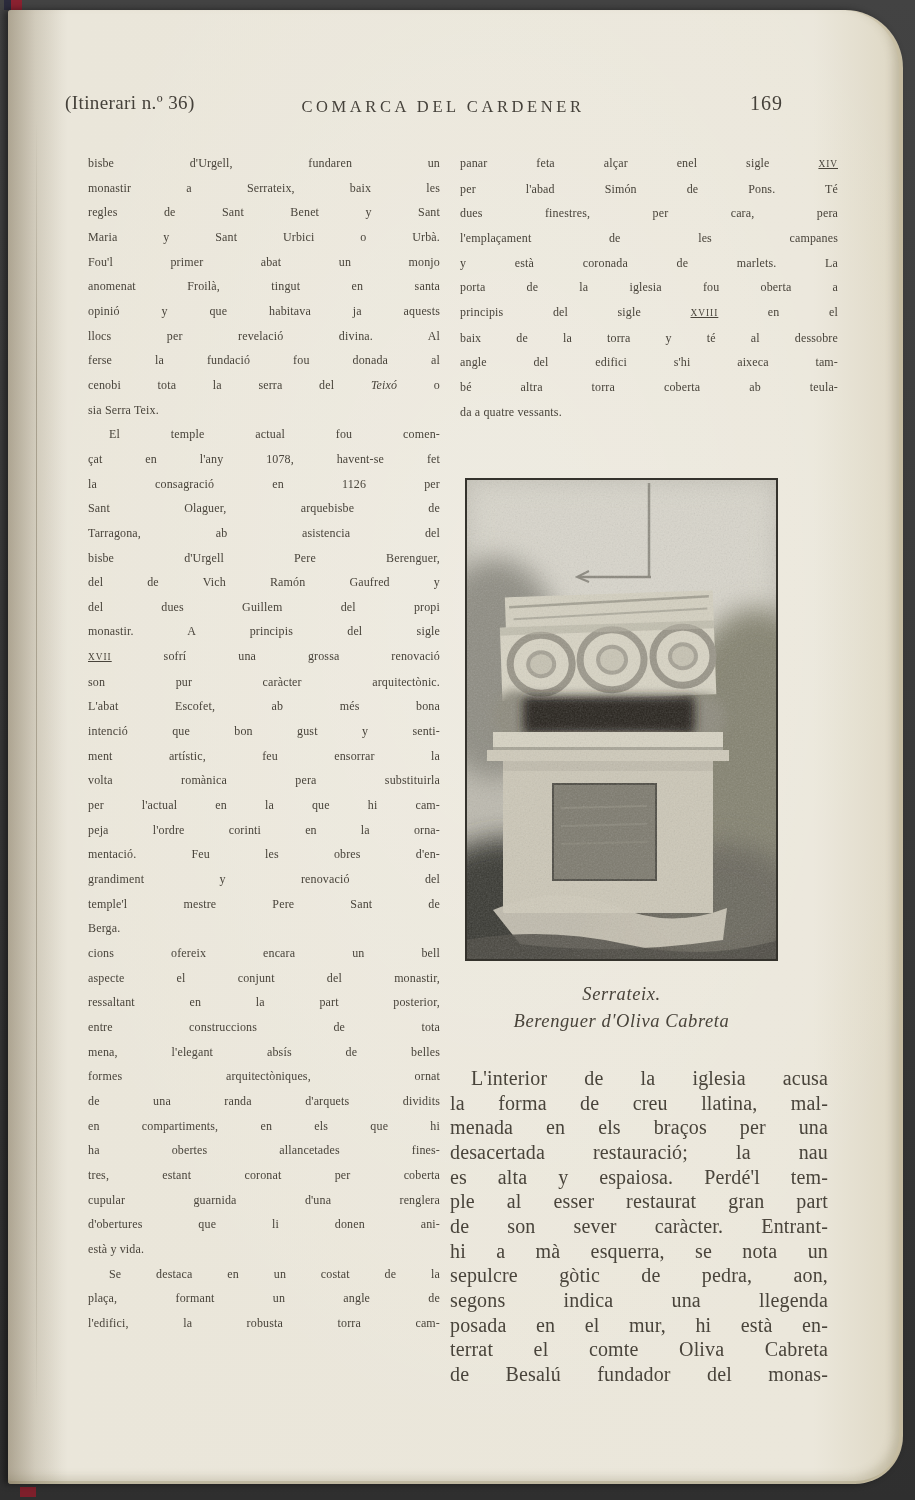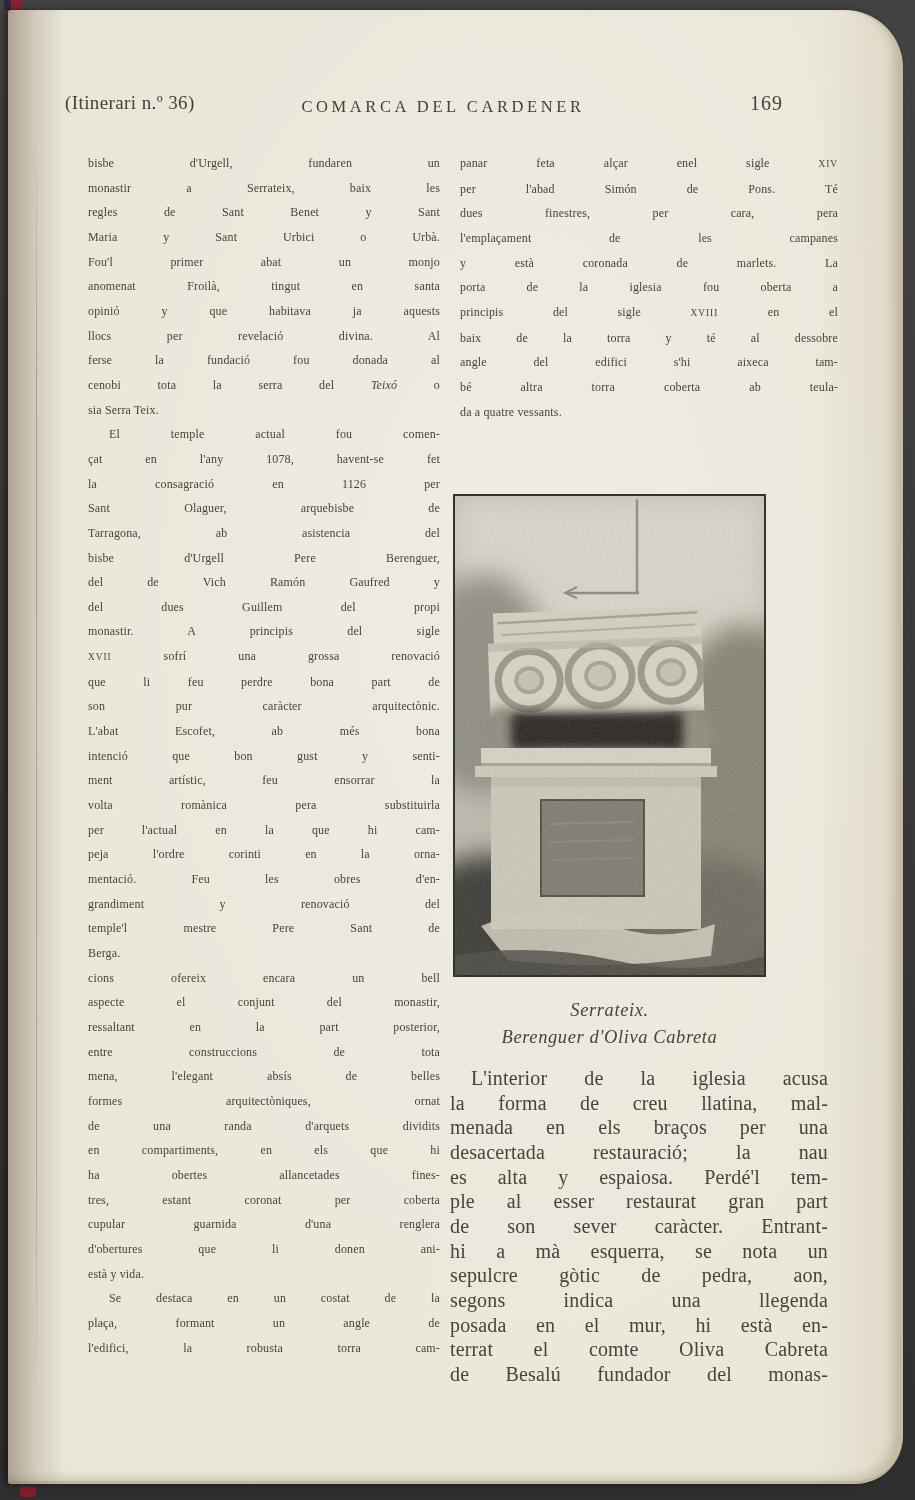--- a/index.html
+++ b/index.html
@@ -52,22 +52,22 @@
     letter-spacing:0.15px;
     margin-left:10px;
   }
   .col-left{left:70px;width:352px;}
   .col-right{left:442px;width:378px;}
   .col-right-bottom{position:absolute;left:442px;top:1056px;width:378px;
     font-size:20px;line-height:24.65px;color:#49443b;letter-spacing:0.15px;}
   .line{text-align:justify;text-align-last:justify;}
   .line.last{text-align-last:left;}
   .line.indent{text-indent:21px;}
-  .rn{font-size:0.78em;letter-spacing:1px;}
-  .figure{position:absolute;left:445px;top:468px;width:313px;margin-top:16px;}
+  .rn{font-size:0.78em;letter-spacing:1px;text-decoration:underline;}
+  .figure{position:absolute;left:457px;top:468px;width:313px;}
   .photo-frame{width:313px;height:483px;display:block;}
   .caption{margin-top:20px;text-align:center;font-style:italic;
     font-size:18.5px;line-height:27px;color:#49443b;letter-spacing:0.6px;}
 </style>
 </head>
 <body>
 
 <div class="scene">
 
   <div class="headband top-navy"></div>
@@ -100,21 +100,20 @@
           <div class="line indent">El temple actual fou comen-</div>
           <div class="line">çat en l'any 1078, havent-se fet</div>
           <div class="line">la consagració en 1126 per</div>
           <div class="line">Sant Olaguer, arquebisbe de</div>
           <div class="line">Tarragona, ab asistencia del</div>
           <div class="line">bisbe d'Urgell Pere Berenguer,</div>
           <div class="line">del de Vich Ramón Gaufred y</div>
           <div class="line">del dues Guillem del propi</div>
           <div class="line">monastir. A principis del sigle</div>
           <div class="line"><span class="rn">XVII</span> sofrí una grossa renovació</div>
-          <div class="line">que li feu perdre bona part de</div>
           <div class="line">son pur caràcter arquitectònic.</div>
           <div class="line">L'abat Escofet, ab més bona</div>
           <div class="line">intenció que bon gust y senti-</div>
           <div class="line">ment artístic, feu ensorrar la</div>
           <div class="line">volta romànica pera substituirla</div>
           <div class="line">per l'actual en la que hi cam-</div>
           <div class="line">peja l'ordre corinti en la orna-</div>
           <div class="line">mentació. Feu les obres d'en-</div>
           <div class="line">grandiment y renovació del</div>
           <div class="line">temple'l mestre Pere Sant de</div>

